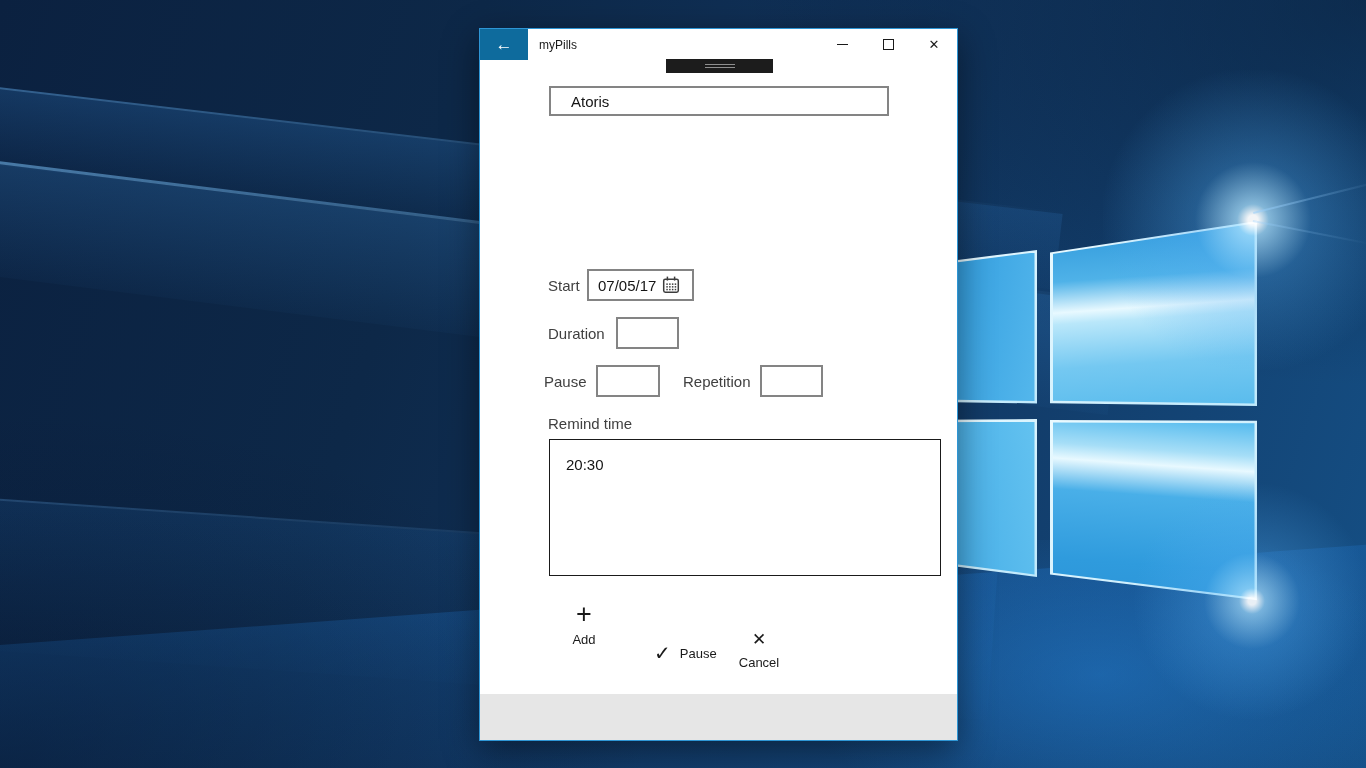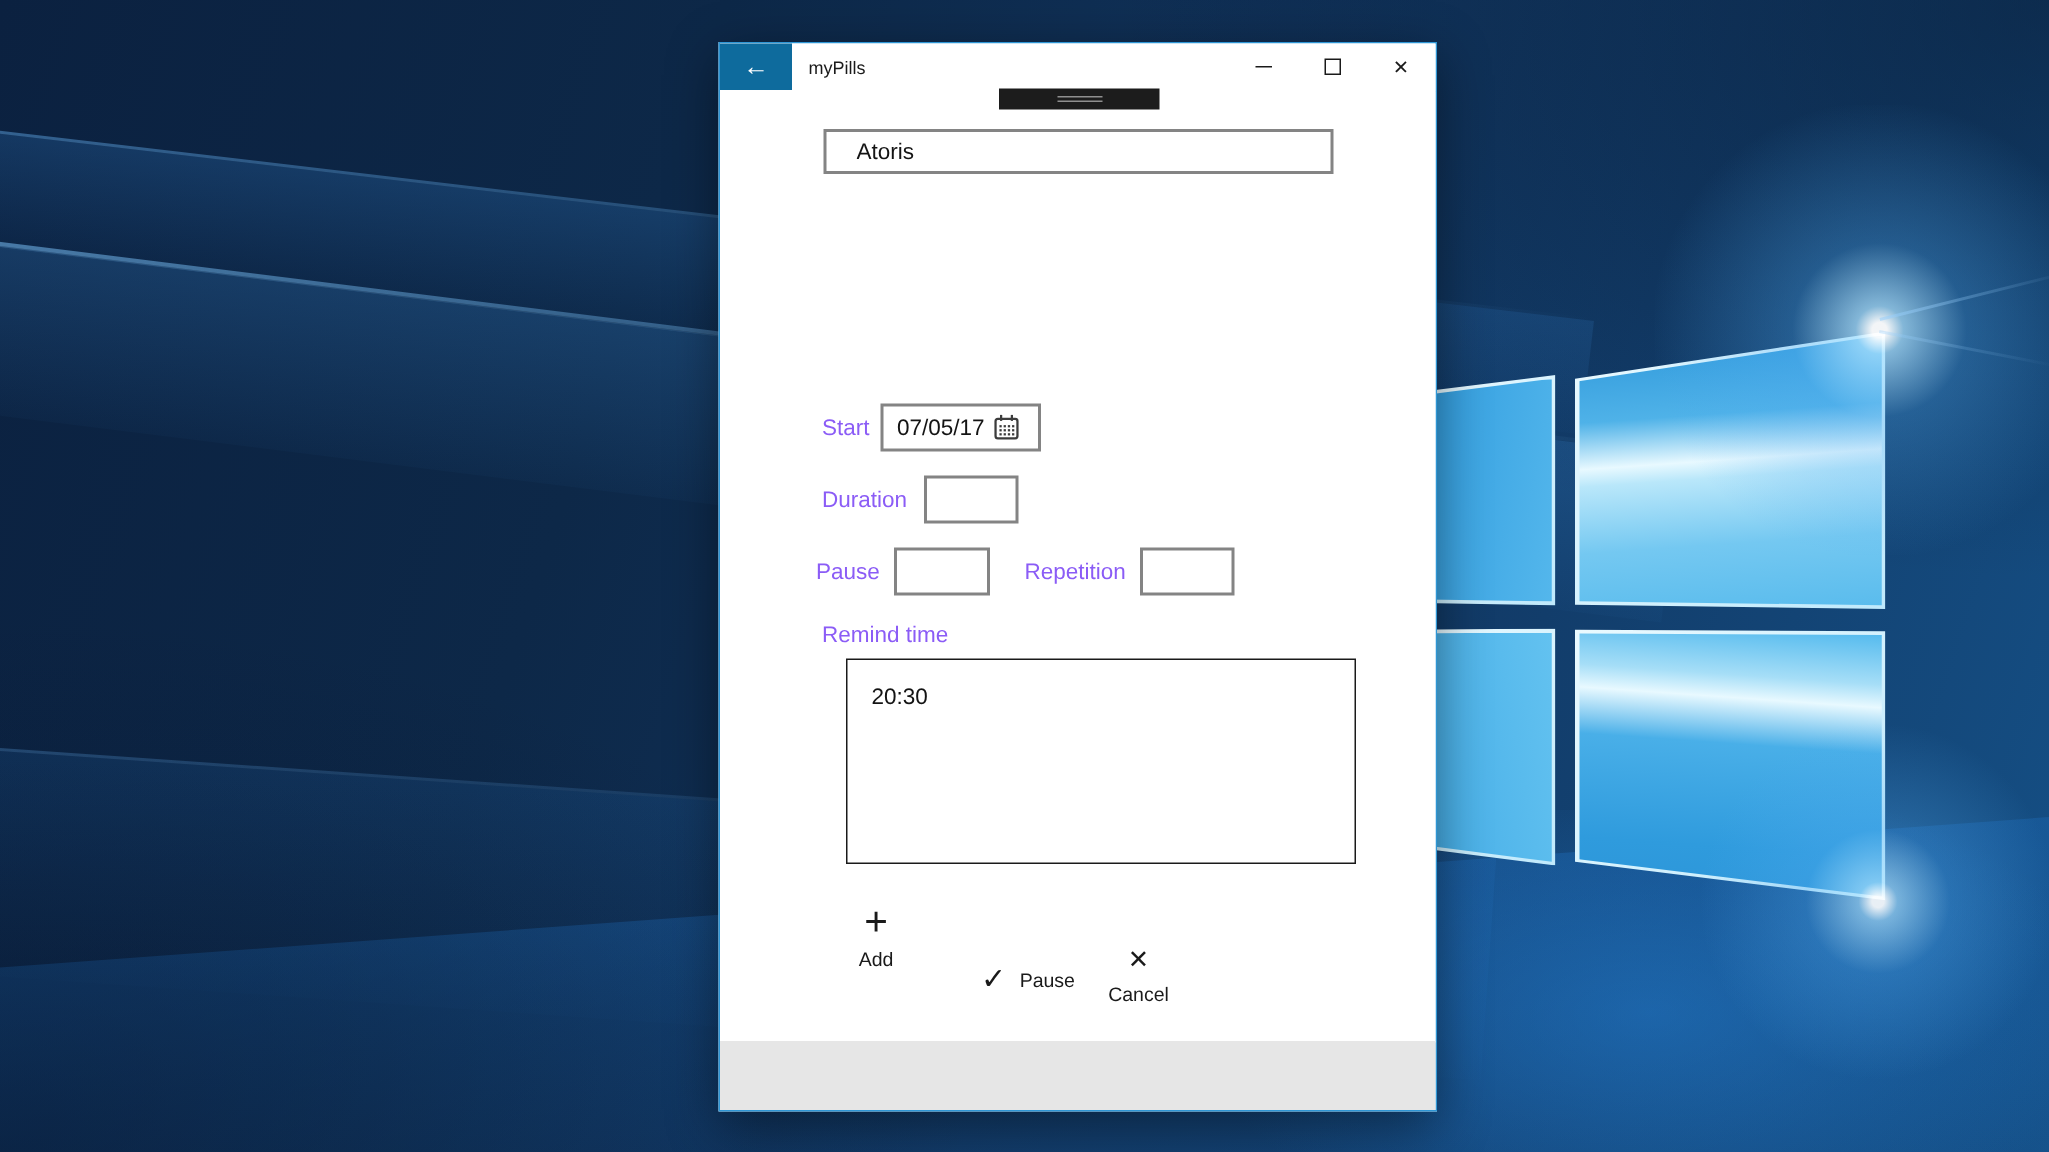--- a/index.html
+++ b/index.html
@@ -68,38 +68,38 @@
   .close-glyph{font-size:13px;color:#1a1a1a;line-height:1;}
   .content{position:absolute;left:0;top:32px;width:477px;height:634px;background:#fff;}
   .drag-handle{position:absolute;left:186px;top:-2px;width:107px;height:14px;background:#1c1c1c;
     display:flex;flex-direction:column;align-items:center;justify-content:center;gap:2px;cursor:grab;}
   .grip{display:block;width:30px;height:1px;background:#8f8f8f;}
   .name-input{position:absolute;left:69px;top:25px;width:340px;height:30px;box-sizing:border-box;
     border:2px solid #848484;padding:0 20px;font-size:15px;color:#141414;font-family:inherit;outline:none;}
   .notes-input{position:absolute;left:69px;top:71px;width:340px;height:119px;box-sizing:border-box;
     border:2px solid #848484;padding:7px 9px;font-size:15px;color:#141414;font-family:inherit;
     resize:none;outline:none;overflow:hidden;}
-  .lbl{position:absolute;font-size:15px;color:#8b5cf6;line-height:18px;}
+  .lbl{position:absolute;font-size:15px;color:#404040;line-height:18px;}
   .start-label{left:68px;top:216px;}
   .date-box{position:absolute;left:107px;top:208px;width:107px;height:32px;box-sizing:border-box;
     border:2px solid #848484;display:flex;align-items:center;padding:0 6px 0 9px;cursor:pointer;gap:6px;}
   .date-text{font-size:15px;color:#141414;white-space:nowrap;}
   .cal-icon{flex:none;display:block;}
   .duration-label{left:68px;top:264px;}
   .duration-input{position:absolute;left:136px;top:256px;}
   .pause-label{left:64px;top:312px;}
   .pause-input{position:absolute;left:116px;top:304px;}
   .repetition-label{left:203px;top:312px;}
   .repetition-input{position:absolute;left:280px;top:304px;}
   .small-input{width:63px;height:32px;box-sizing:border-box;border:2px solid #848484;
     padding:0 6px;font-size:15px;color:#141414;font-family:inherit;outline:none;}
   .pause-input.small-input{width:64px;}
   .remind-label{left:68px;top:354px;}
-  .remind-box{position:absolute;left:69px;top:378px;width:340px;height:137px;box-sizing:border-box;
-    border:1px solid #1a1a1a;cursor:pointer;margin-left:15px;}
+  .remind-box{position:absolute;left:69px;top:378px;width:392px;height:137px;box-sizing:border-box;
+    border:1px solid #1a1a1a;cursor:pointer;}
   .remind-item{position:absolute;left:16px;top:16px;font-size:15px;color:#141414;}
   .action{position:absolute;background:none;border:none;padding:0;cursor:pointer;
     display:flex;align-items:center;font-family:inherit;color:#1a1a1a;}
   .action-label{font-size:13px;color:#1a1a1a;}
   .add-button{left:83px;top:541px;width:42px;flex-direction:column;}
   .plus-icon{font-size:27px;font-weight:300;line-height:24px;height:24px;}
   .add-button .action-label{margin-top:6px;}
   .save-button{left:174px;top:583px;flex-direction:row;}
   .check-icon{font-size:20px;font-weight:300;line-height:18px;margin-right:9px;}
   .save-button .action-label{padding-top:1px;}

